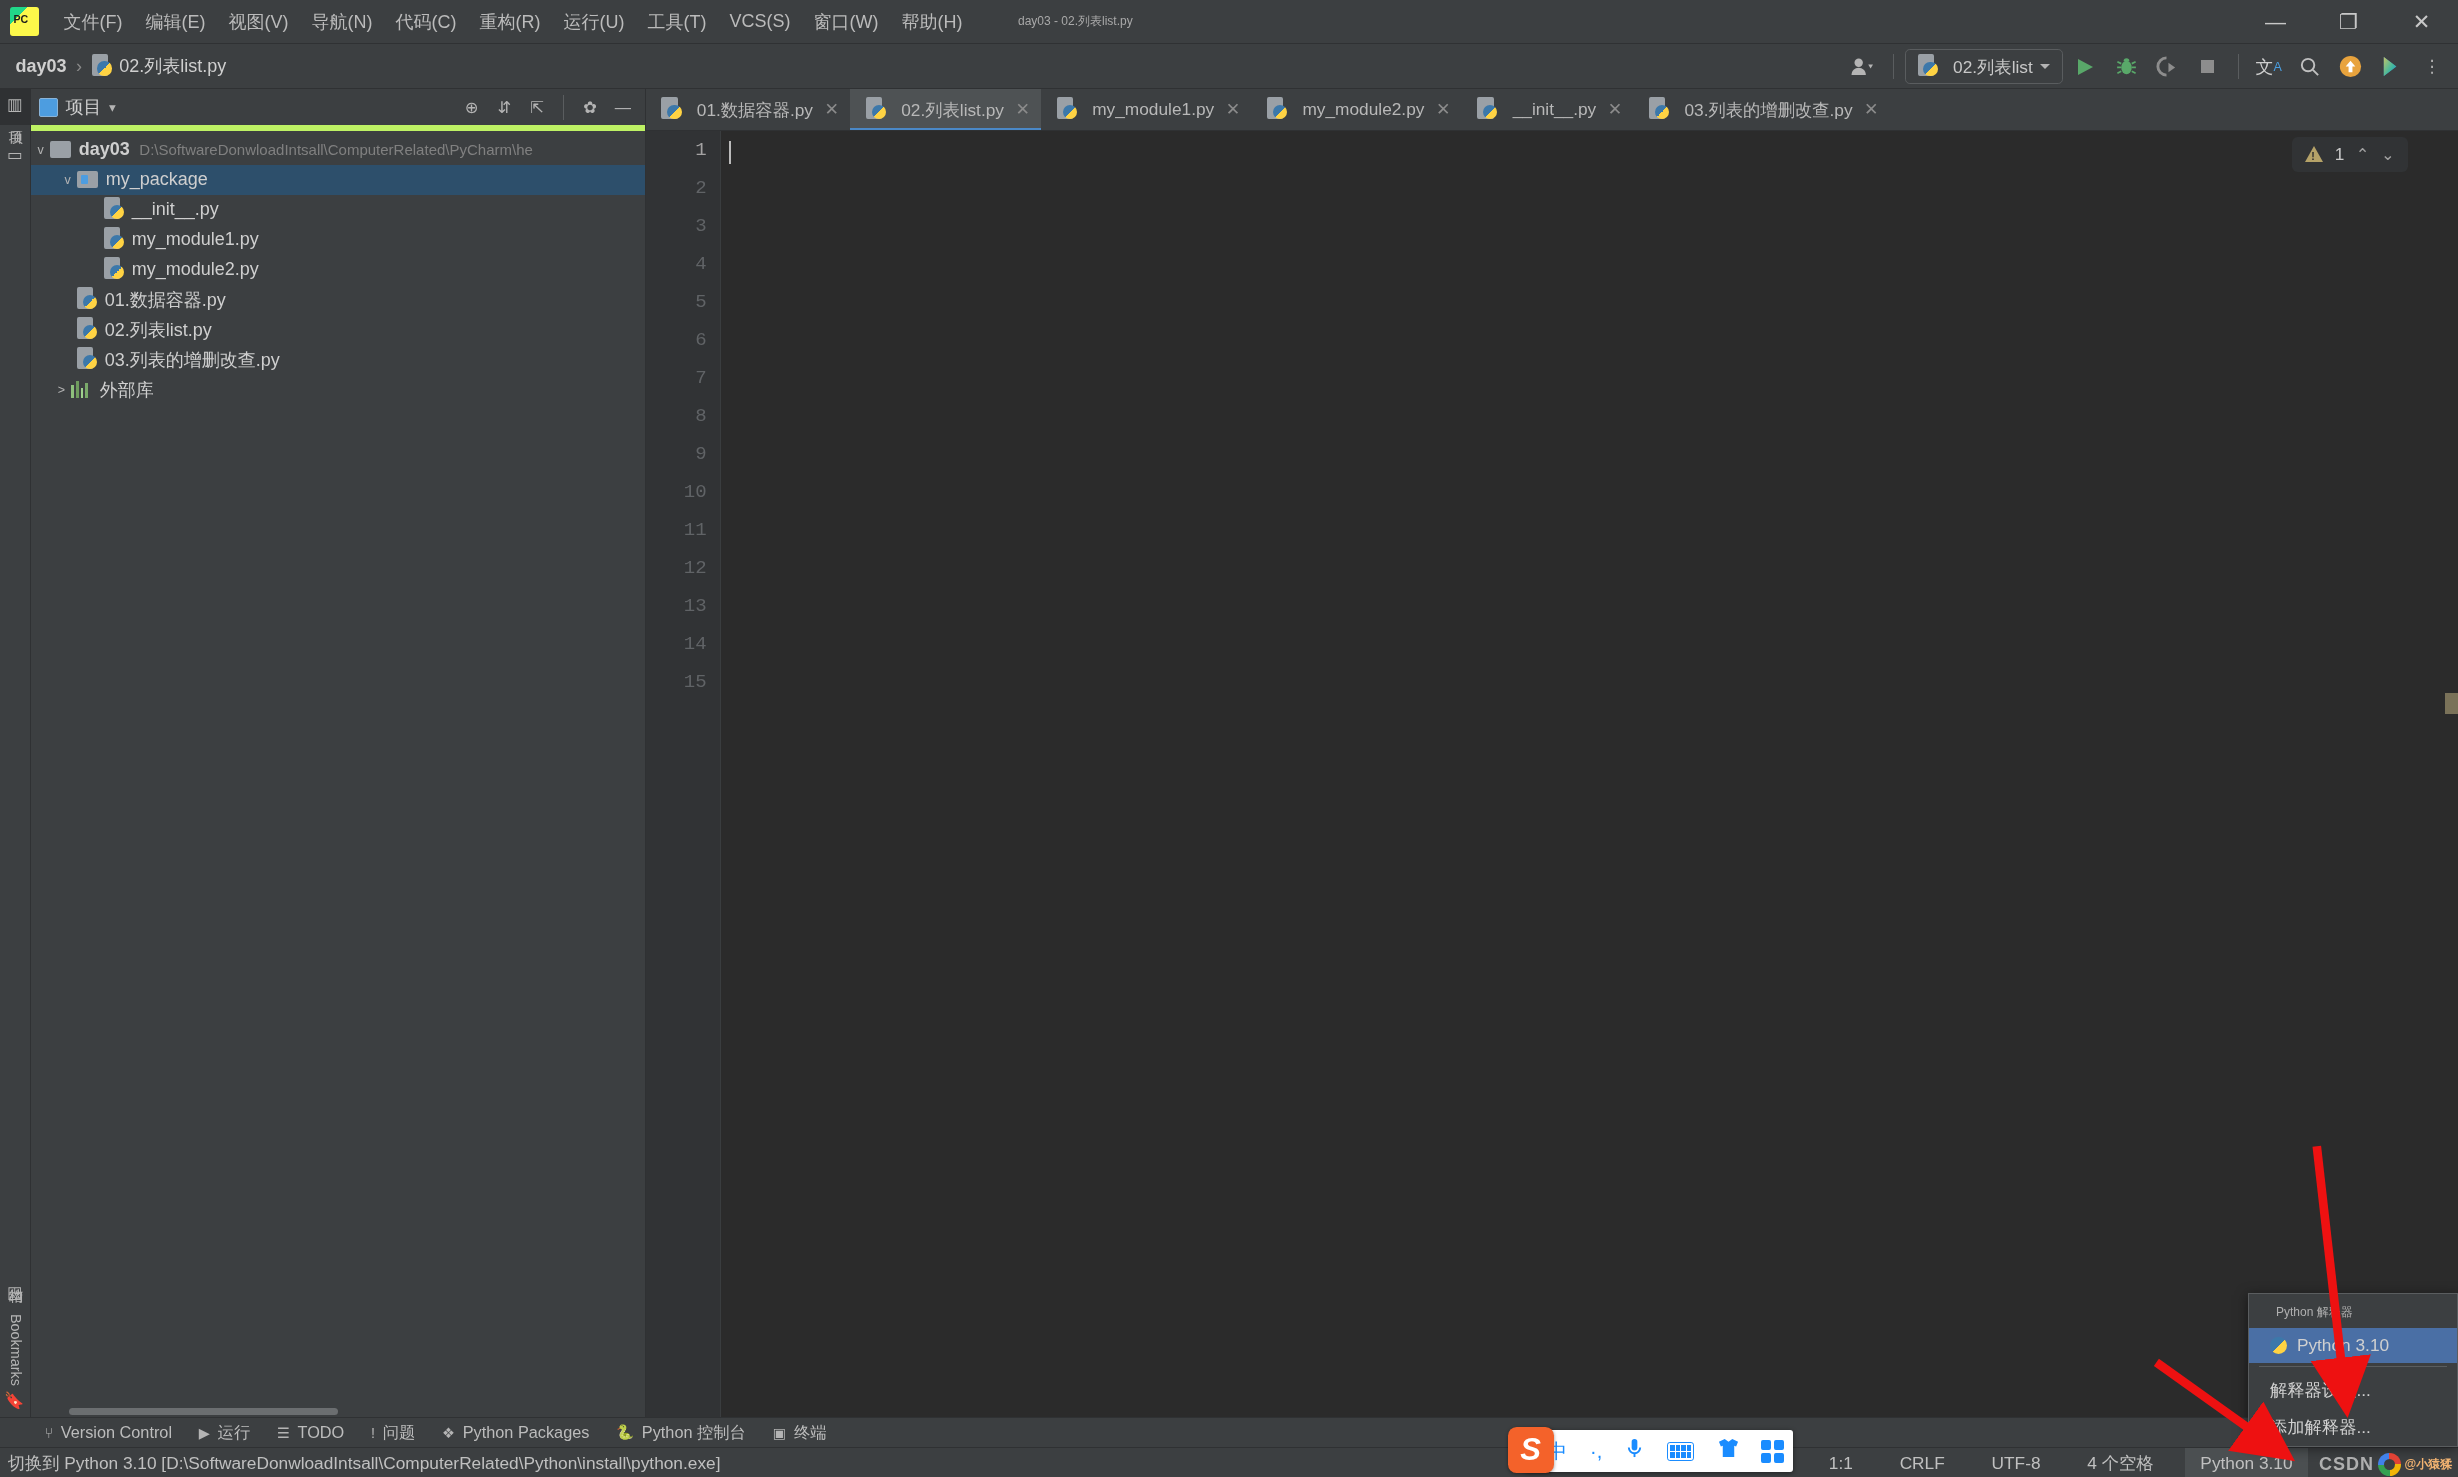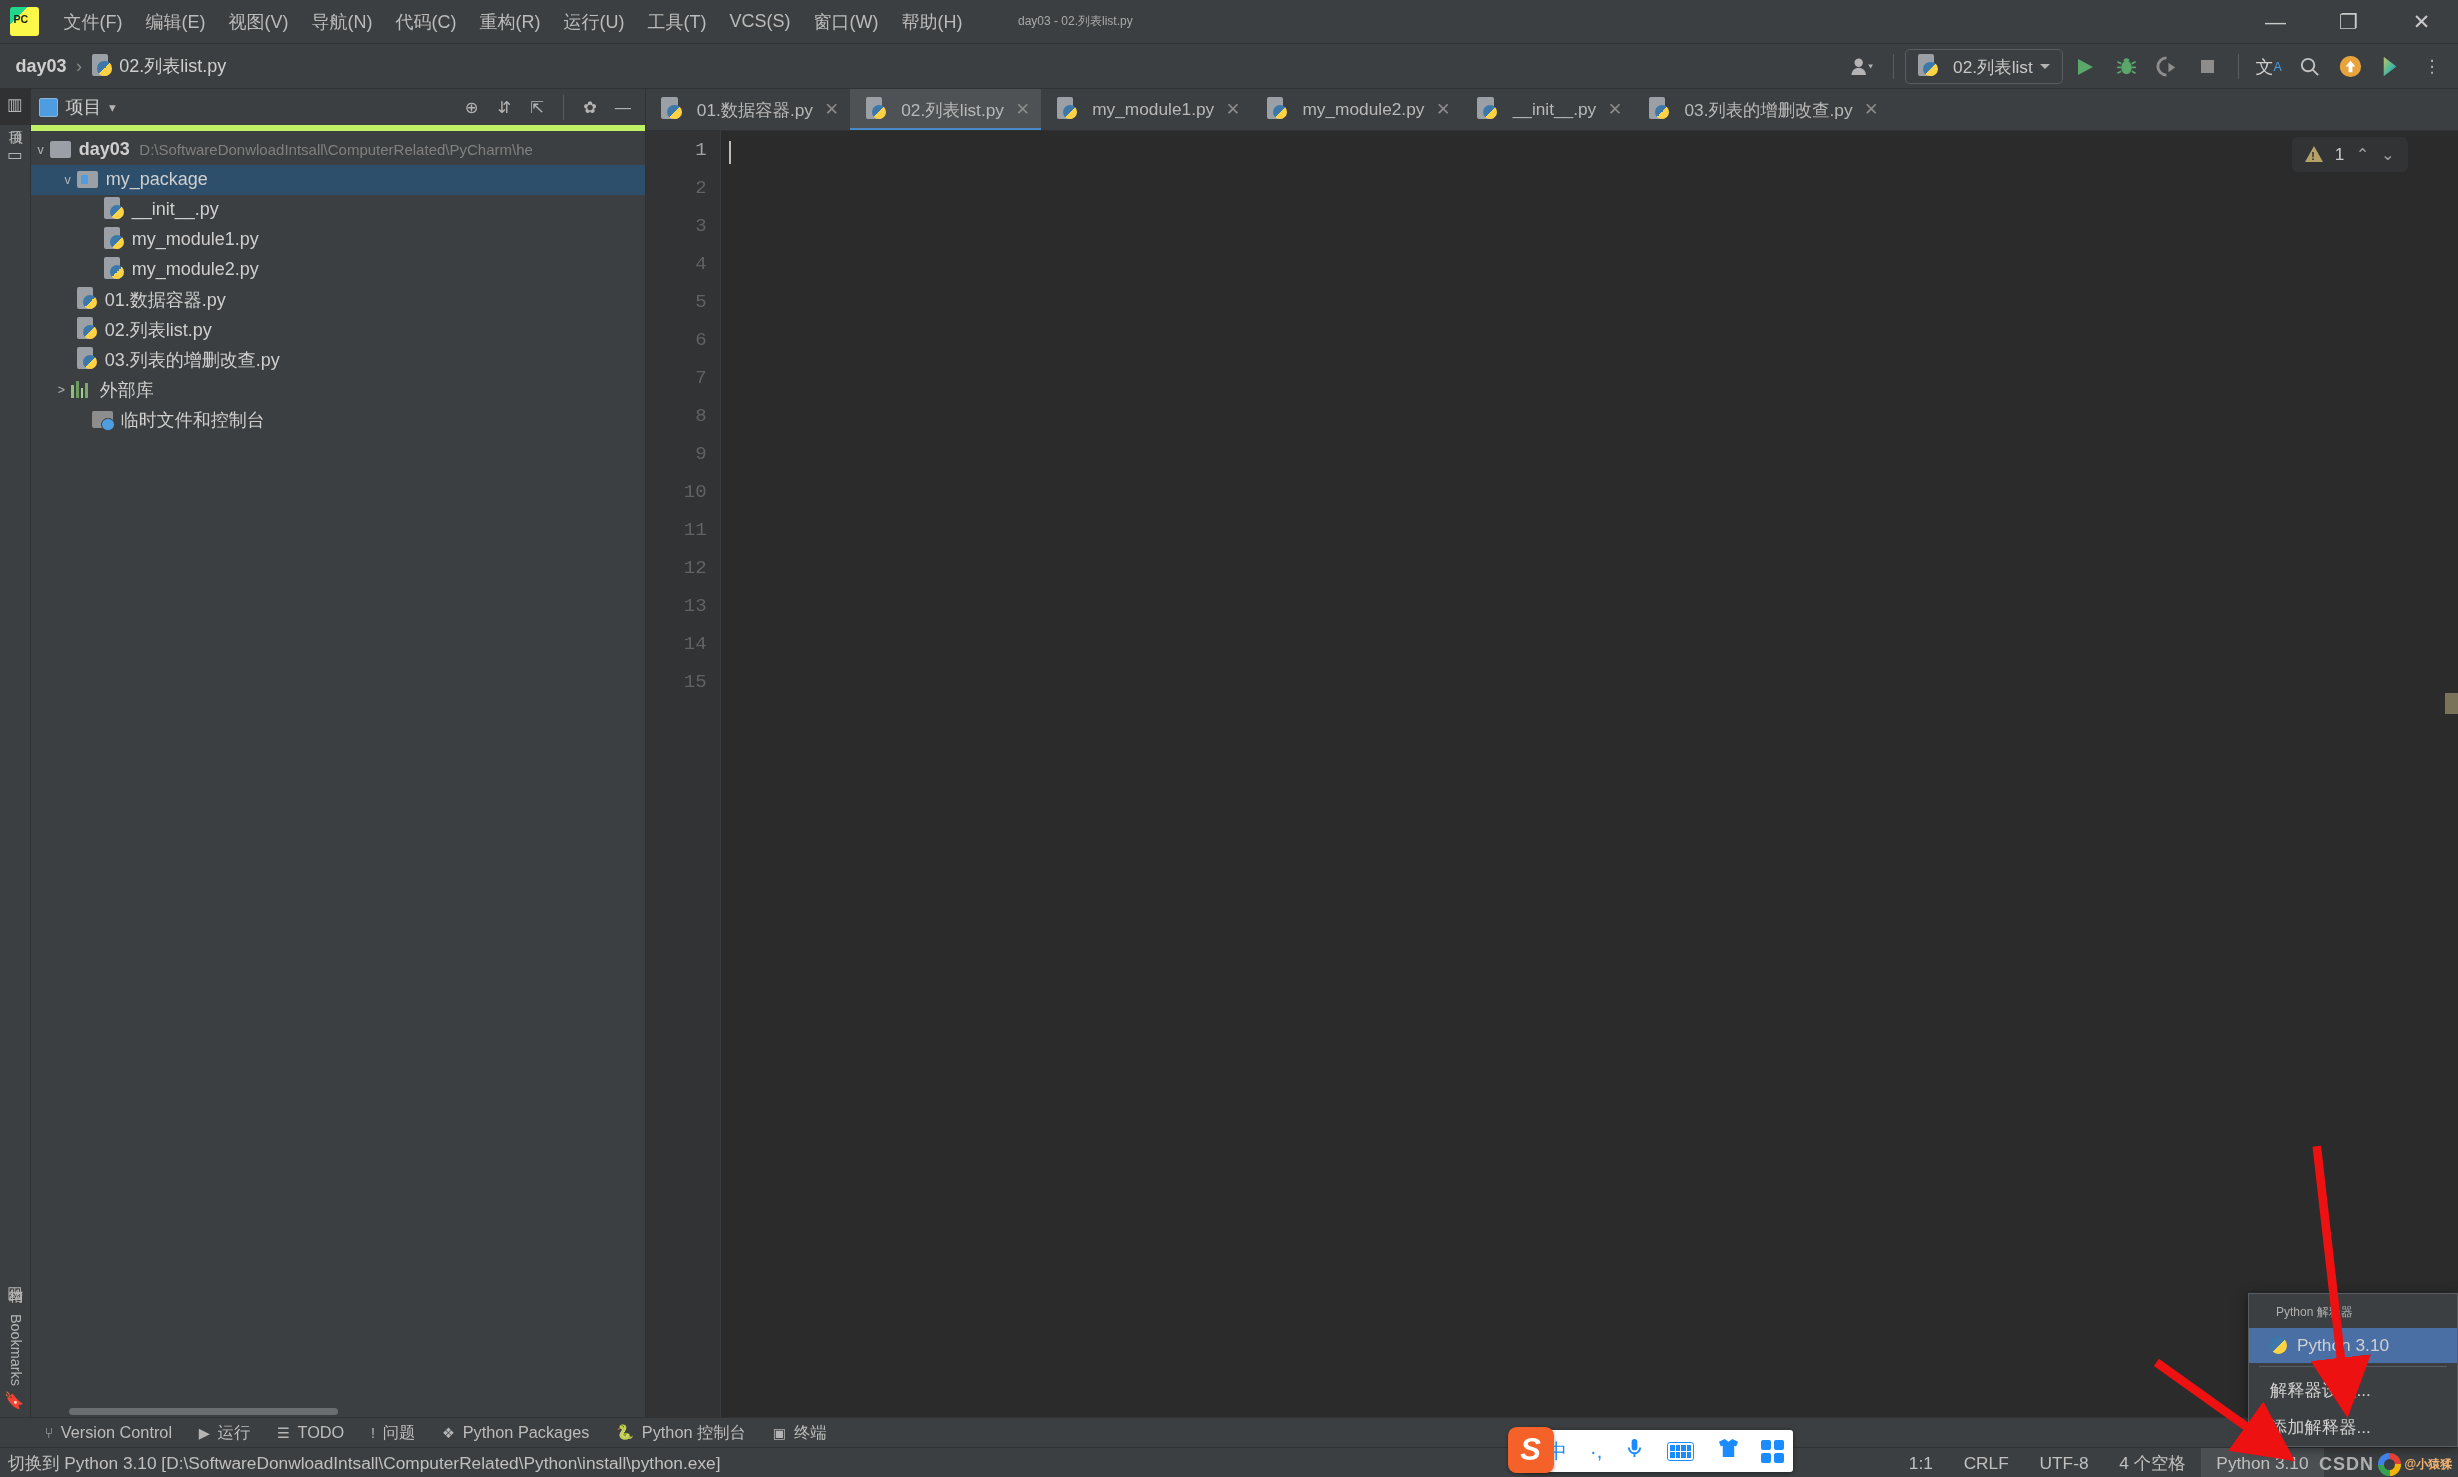--- a/index.html
+++ b/index.html
@@ -221,21 +221,21 @@
     padding:0 13.4px; height:30px; white-space:nowrap;
   }
   .bb-glyph { font-size:14.4px; color:#b4b4b4; }
 
   
   .statusbar {
     position:absolute; left:0; right:0; bottom:0; height:31px; background:#3c3f41;
     display:flex; align-items:center; border-top:1px solid #2f3133;
   }
   .status-msg { color:#c0c0c0; font-size:17.3px; margin-left:7.7px; white-space:nowrap; }
-  .status-right { margin-left:auto; display:flex; align-items:center; gap:0; }
+  .status-right { margin-left:auto; display:flex; align-items:center; gap:16px; }
   .st-item { color:#c0c0c0; font-size:17.3px; padding:0 15.4px; height:31px; display:flex; align-items:center; }
   .st-item.interp { background:#4b4f51; }
 
   
   .ime {
     position:absolute; bottom:5.8px; left:1524px; width:269px; height:42px;
     background:#ffffff; border-radius:2.9px; display:flex; align-items:center;
     box-shadow:0 1px 4.8px rgba(0,0,0,.45);
   }
   .ime-logo {
@@ -486,24 +486,20 @@
         <span class="arrow">&gt;</span>
         <span class="lib-ic">
             <i></i>
             <i></i>
             <i></i>
             <i></i>
           </span>
         <span class="tree-label">外部库</span>
       </div>
 
-      <div class="tree-row" style="padding-left:61px;">
-        <span class="console-ic"></span>
-        <span class="tree-label">临时文件和控制台</span>
-      </div>
 
     </div>
 
     <div class="hsb-track"></div>
     <div class="hsb"></div>
   </div>
 
   <div class="editor-wrap">
 
     <div class="tabs">

